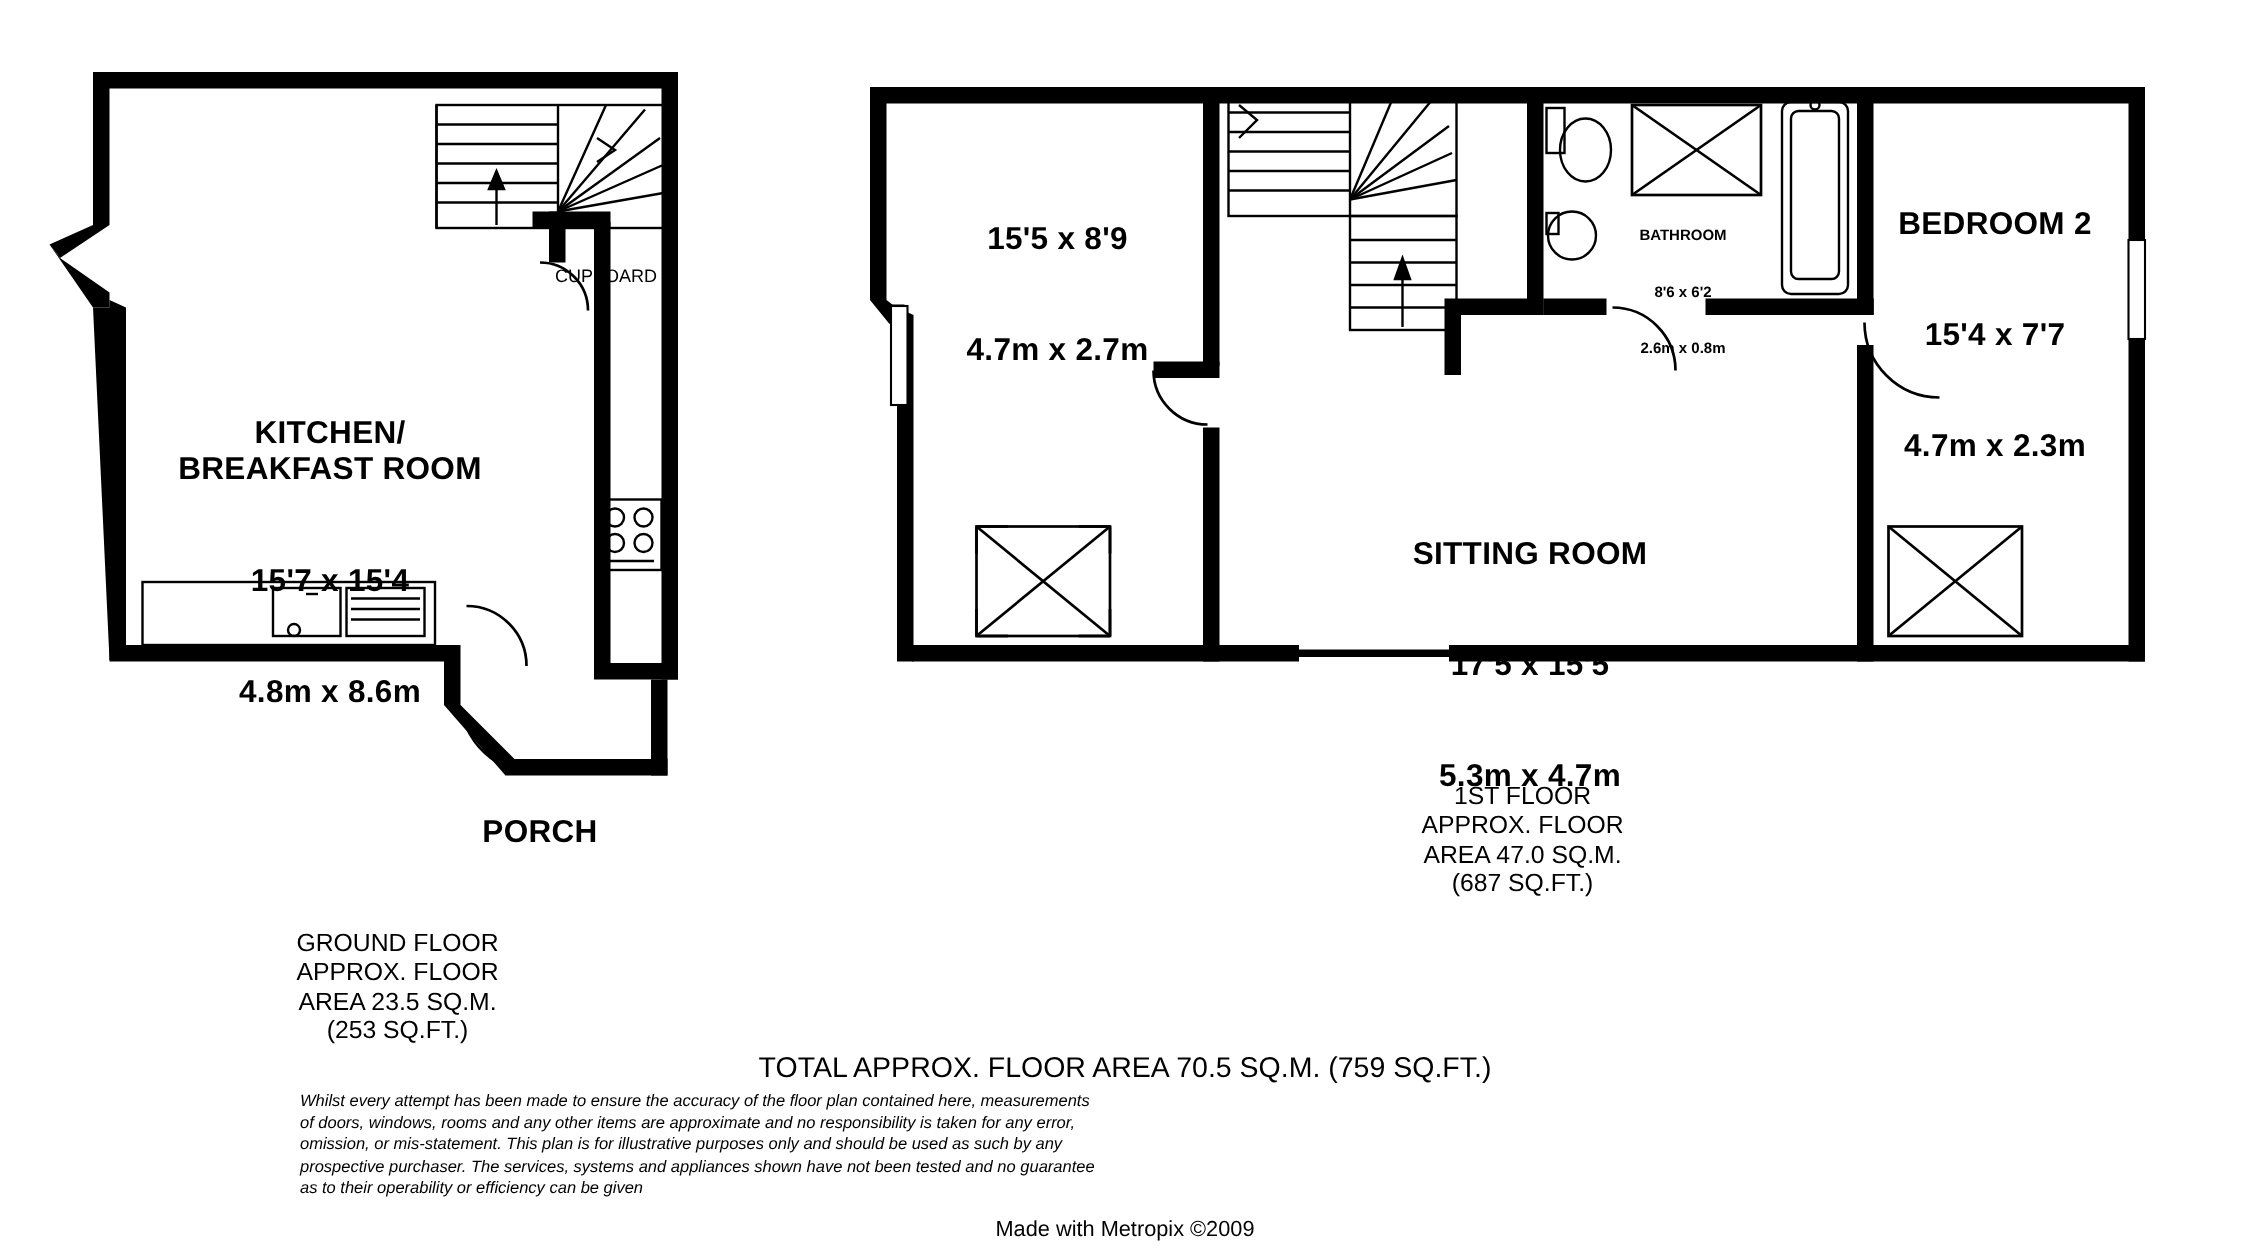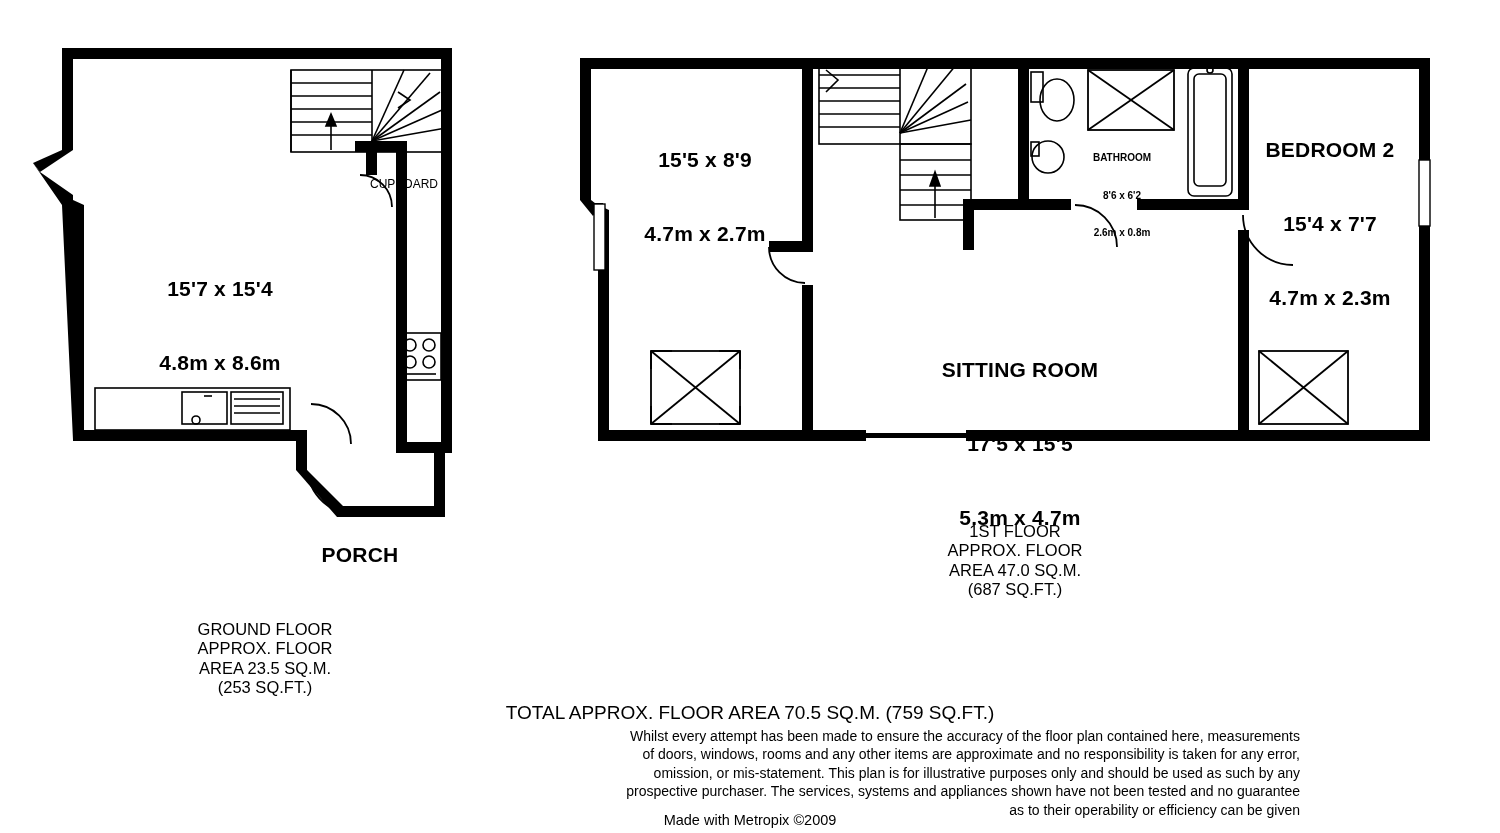--- a/index.html
+++ b/index.html
@@ -4,21 +4,21 @@
 <style>
   html,body{margin:0;padding:0;background:#ffffff;}
   body{width:1500px;height:833px;position:relative;overflow:hidden;
        font-family:"Liberation Sans", sans-serif;color:#000;}
   .stage{position:absolute;left:0;top:0;width:1500px;height:833px;}
   .lbl{position:absolute;text-align:center;font-weight:bold;line-height:1.18;white-space:pre;}
   .lbl.room{font-size:21px;letter-spacing:.2px;}
   .lbl.small{font-size:12px;font-weight:normal;}
   .lbl.tiny{font-size:10px;font-weight:bold;}
   .foot{position:absolute;text-align:center;font-size:16.5px;line-height:1.18;white-space:pre;}
-  .disc{position:absolute;text-align:right;font-size:14px;line-height:1.32;width:1100px;left:200px;}
+  .disc{position:absolute;text-align:left;font-size:11px;line-height:1.32;width:1100px;left:200px;font-style:italic;}
   .total{position:absolute;text-align:center;font-size:19px;width:1100px;left:200px;}
   .made{position:absolute;text-align:center;font-size:14.5px;width:1100px;left:200px;}
   svg{position:absolute;left:0;top:0;overflow:visible;}
 </style>
 </head>
 <body>
 
 <div class="stage">
 
   <svg width="1500" height="833">
@@ -98,20 +98,22 @@
       <path d="M307 471 A 52 52 0 0 0 359 523" transform="rotate(-8 307 471)"></path>
       <path d="M360 175 A 32 32 0 0 1 392 207"></path>
     </g>
 
     <g stroke="#000" stroke-width="1.6" fill="none">
       <line x1="303" y1="441" x2="303" y2="470"></line>
     </g>
   </svg>
 
   <div class="lbl room" style="left:60px;top:227px;width:320px;">
+    <div style="white-space: pre-line;">KITCHEN/
+BREAKFAST ROOM</div>
     <div>15'7 x 15'4</div>
     <div>4.8m x 8.6m</div>
   </div>
 
   <div class="lbl room" style="left:280px;top:493px;width:160px;">
     <div>PORCH</div>
   </div>
 
   <div class="lbl small" style="left:370px;top:177px;width:90px;text-align:left;">CUPBOARD</div>
 

